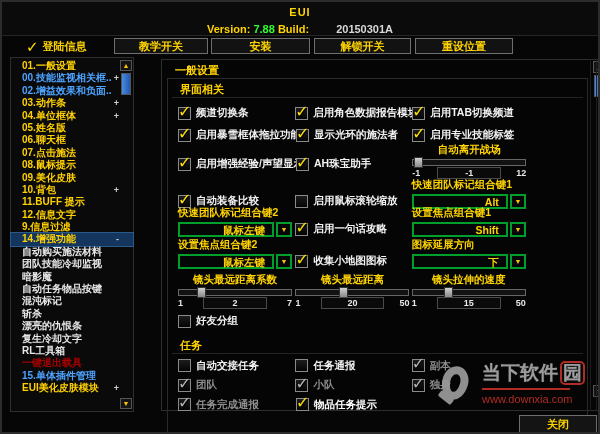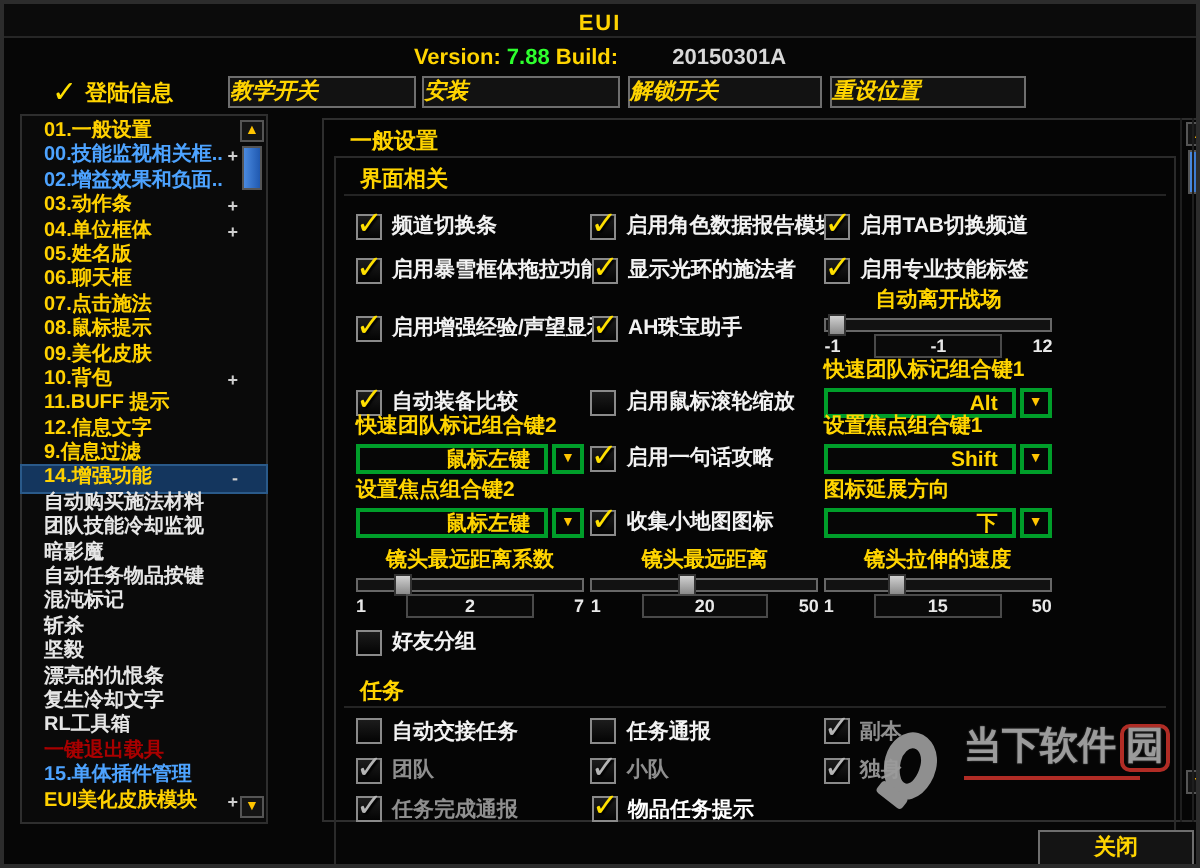--- a/index.html
+++ b/index.html
@@ -1,31 +1,31 @@
 <!DOCTYPE html>
 <html><head>
 <meta charset="utf-8">
 <style>
   html,body{margin:0;padding:0;background:#000;}
   *{box-sizing:border-box;}
   body{font-family:"Liberation Sans","DejaVu Sans",sans-serif;}
   #window{position:relative;width:600px;height:434px;background:#060606;border:2px solid #2c2c2c;outline:1px solid #000;overflow:hidden;}
 
   
-  .titlebar{position:absolute;left:0;top:0;width:100%;height:17px;background:#0b0b0b;border-bottom:1px solid #262626;text-align:center;}
+  .titlebar{position:absolute;left:0;top:0;width:100%;height:34px;background:#0b0b0b;border-bottom:1px solid #262626;text-align:center;}
   .titlebar .app-title{font-size:11px;font-weight:bold;color:#ffd400;line-height:17px;letter-spacing:1px;}
   .versionbar{position:absolute;left:0;top:17px;width:100%;height:19px;text-align:center;font-size:11px;font-weight:bold;line-height:20px;}
   .versionbar .vlabel{color:#ffd400;}
   .versionbar .vnum{color:#2eff2e;}
   .versionbar .bnum{color:#d8d8d8;margin-left:24px;}
   .toolbar{position:absolute;left:0;top:36px;width:100%;height:19px;}
   .login-check{position:absolute;left:24px;top:1px;display:flex;align-items:center;cursor:pointer;}
   .login-check .lc-mark{color:#ffe000;font-size:15px;font-weight:bold;margin-right:4px;line-height:14px;}
   .login-check .lc-label{color:#ffd400;font-size:11px;font-weight:bold;}
-  .tb-btn{position:absolute;top:0;height:16px;background:#121212;border:1px solid #6e6e6e;color:#ffd400;font-size:11px;font-weight:bold;text-align:left;line-height:15px;cursor:pointer;font-style:italic;}
+  .tb-btn{position:absolute;top:0;height:16px;background:#121212;border:1px solid #6e6e6e;color:#ffd400;font-size:11px;font-weight:bold;text-align:center;line-height:15px;cursor:pointer;}
   .tb-btn:nth-child(1){left:112px;width:94px;}
   .tb-btn:nth-child(2){left:209px;width:99px;}
   .tb-btn:nth-child(3){left:312px;width:97px;}
   .tb-btn:nth-child(4){left:413px;width:98px;}
 
   
   .sidebar{position:absolute;left:8px;top:55px;width:124px;height:355px;background:#0a0a0a;border:1px solid #2e2e2e;}
   .sb-list{position:absolute;left:0;top:2px;width:100%;}
   .sb-item{position:relative;height:12.4px;line-height:12.4px;padding-left:11px;font-size:10px;font-weight:bold;white-space:nowrap;cursor:pointer;}
   .sb-item.c-gold{color:#ffd100;}
@@ -153,21 +153,20 @@
         <div class="sb-item c-gold"><span class="sb-label">11.BUFF 提示</span></div>
         <div class="sb-item c-gold"><span class="sb-label">12.信息文字</span></div>
         <div class="sb-item c-gold"><span class="sb-label">9.信息过滤</span></div>
         <div class="sb-item c-gold sel"><span class="sb-label">14.增强功能</span><span class="sb-exp">-</span></div>
         <div class="sb-item c-white"><span class="sb-label">自动购买施法材料</span></div>
         <div class="sb-item c-white"><span class="sb-label">团队技能冷却监视</span></div>
         <div class="sb-item c-white"><span class="sb-label">暗影魔</span></div>
         <div class="sb-item c-white"><span class="sb-label">自动任务物品按键</span></div>
         <div class="sb-item c-white"><span class="sb-label">混沌标记</span></div>
         <div class="sb-item c-white"><span class="sb-label">斩杀</span></div>
-        <div class="sb-item c-white"><span class="sb-label">坚毅</span></div>
         <div class="sb-item c-white"><span class="sb-label">漂亮的仇恨条</span></div>
         <div class="sb-item c-white"><span class="sb-label">复生冷却文字</span></div>
         <div class="sb-item c-white"><span class="sb-label">RL工具箱</span></div>
         <div class="sb-item c-red"><span class="sb-label">一键退出载具</span></div>
         <div class="sb-item c-blue"><span class="sb-label">15.单体插件管理</span></div>
         <div class="sb-item c-gold"><span class="sb-label">EUI美化皮肤模块</span><span class="sb-exp">+</span></div>
       </div>
     <div class="sb-scroll-up">▲</div>
     <div class="sb-scroll-thumb"></div>
     <div class="sb-scroll-down">▼</div>
@@ -429,16 +428,17 @@
   <div class="watermark">
     <div class="wm-logo">
       <div class="wm-ring"></div>
       <div class="wm-tail"></div>
     </div>
     <div class="wm-text">
       <div class="wm-name">
         <span>当下软件</span><span class="wm-last">园</span>
       </div>
       <div class="wm-underline"></div>
+      <div class="wm-url">www.downxia.com</div>
     </div>
   </div>
 
 </div>
 
 </body></html>

